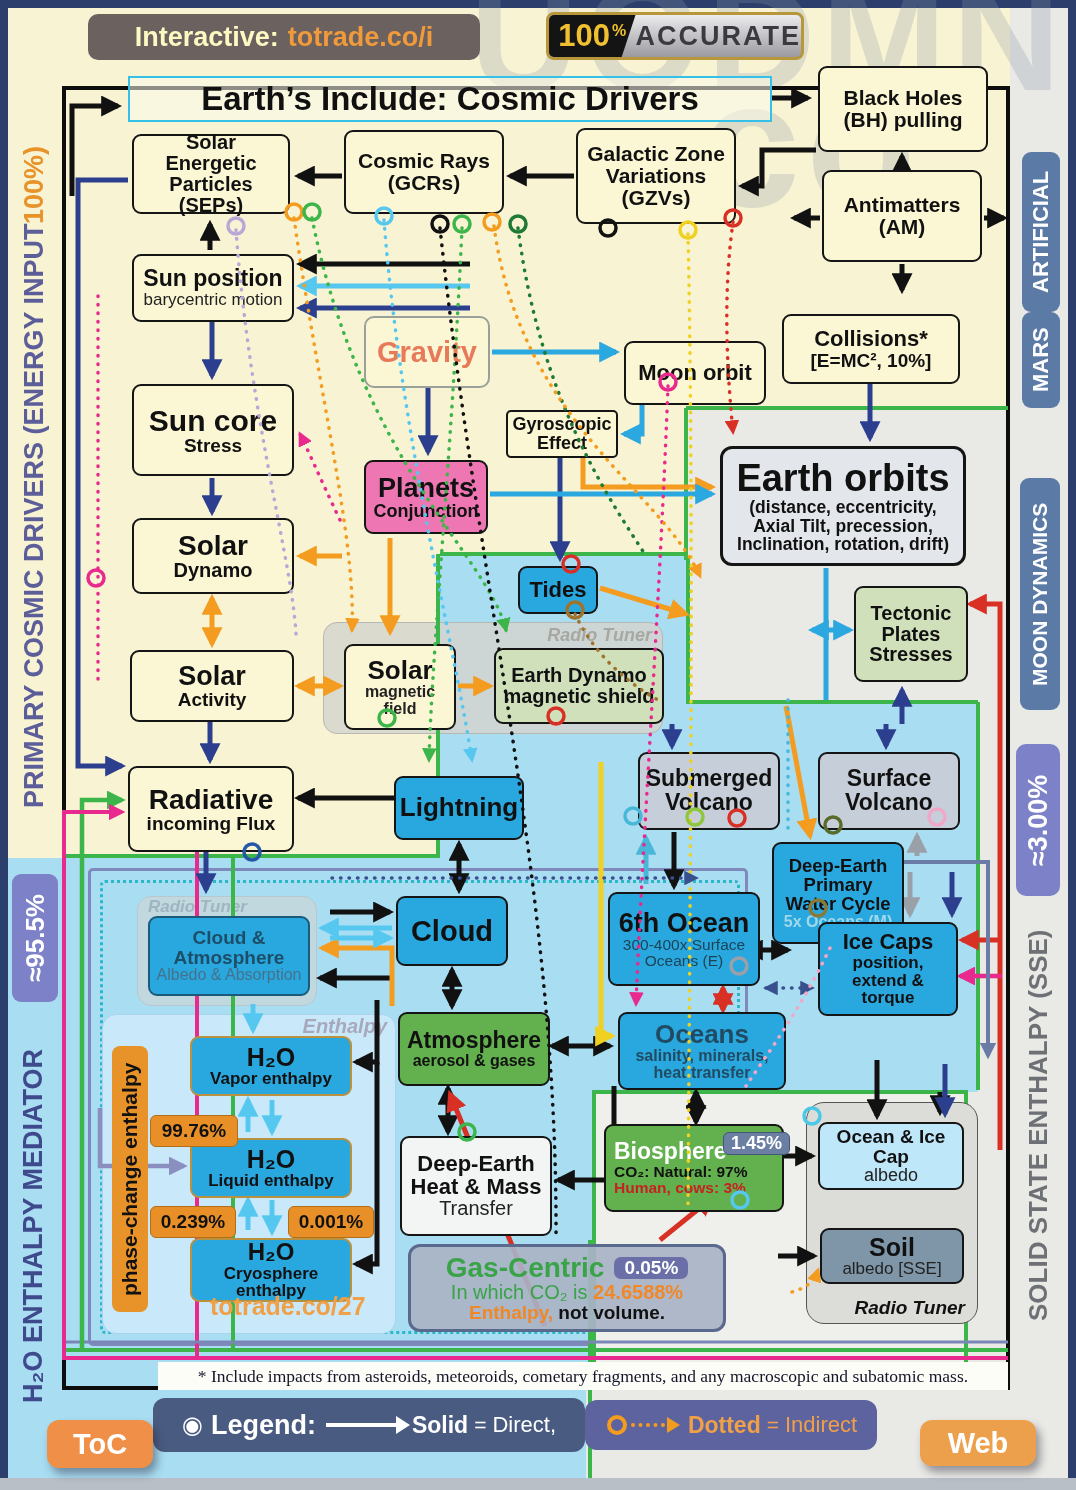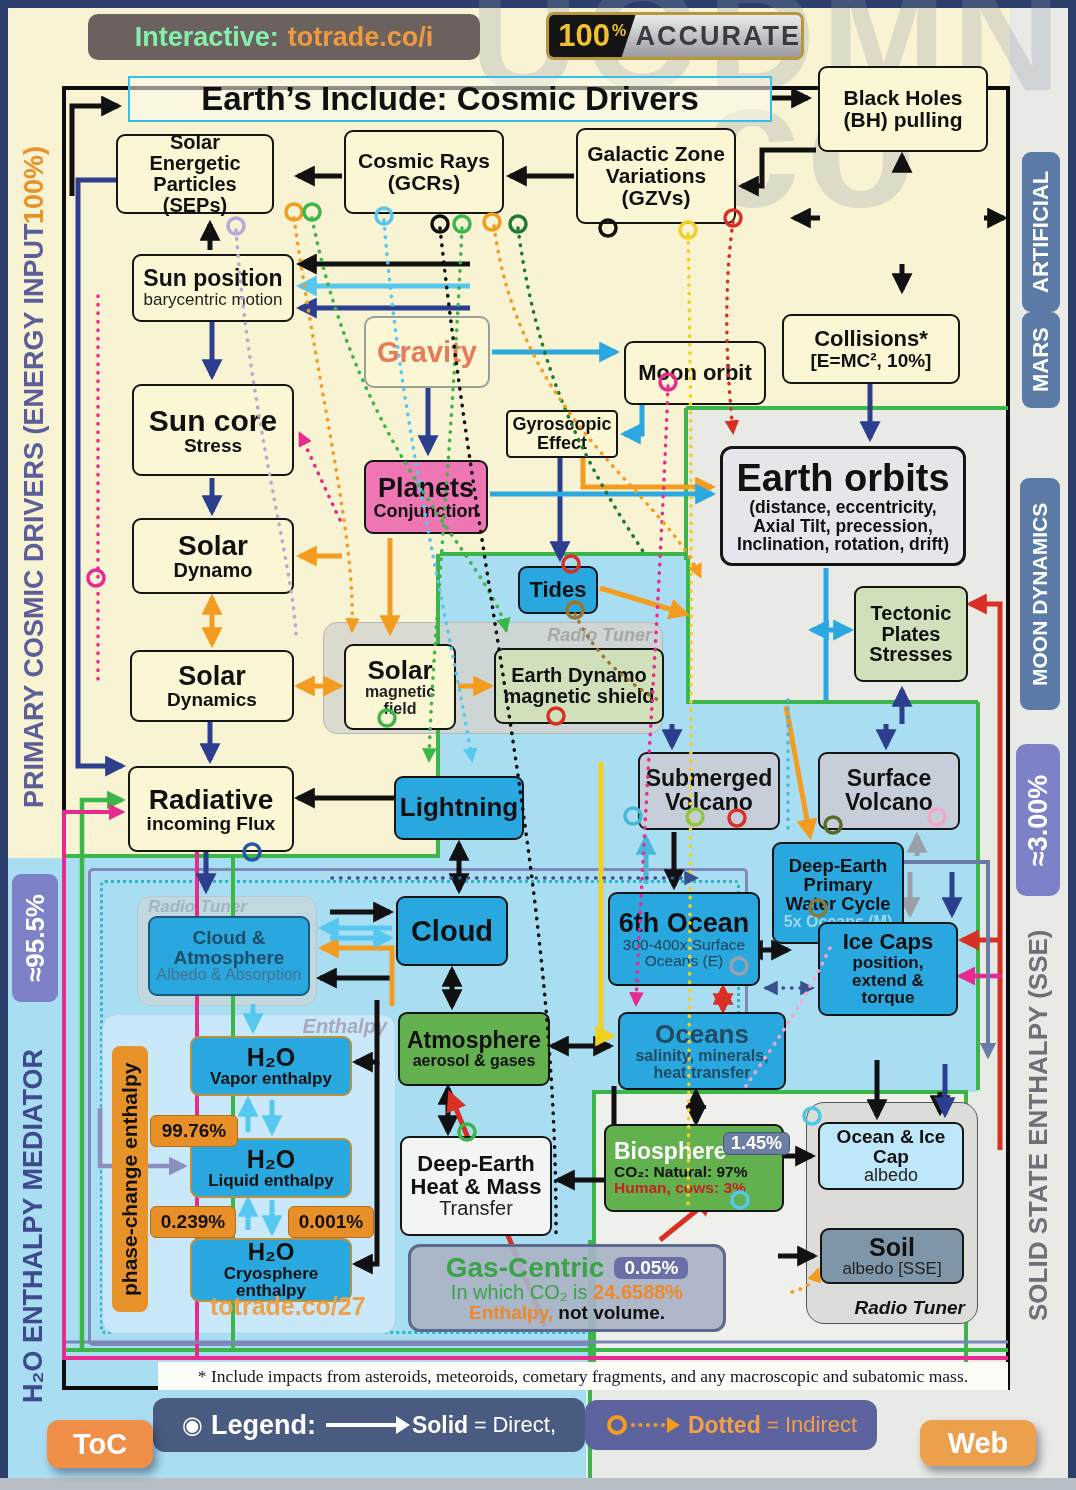--- a/index.html
+++ b/index.html
@@ -288,21 +288,21 @@
       <circle cx="739" cy="966" r="8" stroke="#9aa0a8"></circle>
         <circle cx="252" cy="852" r="8" stroke="#2457a8"></circle>
       <circle cx="812" cy="1116" r="8" stroke="#49c8e8"></circle>
         <circle cx="740" cy="1200" r="8" stroke="#56c8f0"></circle>
       <circle cx="467" cy="1132" r="8" stroke="#3cb54a"></circle>
         <circle cx="818" cy="908" r="8" stroke="#8a7a3a"></circle>
     </g>
   </svg>
 
   <div class="abs" style="left:88px;top:14px;width:392px;height:46px;background:#6b6260;border-radius:10px;display:flex;align-items:center;justify-content:center;gap:9px;z-index:7;">
-    <span style="color:#86efac;font-size:27px;font-weight:bold;">Interactive:</span>
+    <span style="color:#fef9c3;font-size:27px;font-weight:bold;">Interactive:</span>
     <span style="color:#f09a3c;font-size:27px;font-weight:bold;">totrade.co/i</span>
   </div>
   <div class="abs" style="left:546px;top:12px;width:258px;height:48px;border:3px solid #b8963c;border-radius:8px;background:linear-gradient(180deg,#ececee,#9a9aa0);display:flex;align-items:stretch;z-index:7;overflow:hidden;">
     <div style="background:#141414;width:106px;display:flex;align-items:center;justify-content:center;clip-path:polygon(0 0,100% 0,84% 100%,0 100%);">
       <span style="color:#f0c030;font-size:31px;font-weight:bold;">100</span>
       <span style="color:#f0c030;font-size:16px;font-weight:bold;margin:-10px 0 0 2px;">%</span>
     </div>
     <div style="flex:1;display:flex;align-items:center;justify-content:center;color:#3a3a40;font-size:27px;font-weight:900;letter-spacing:2px;">ACCURATE</div>
   </div>
   <div class="abs" style="left:128px;top:76px;width:644px;height:46px;border:2px solid #35c0e8;background:rgba(252,250,235,.55);display:flex;align-items:center;justify-content:center;font-size:33px;font-weight:800;color:#101010;z-index:7;">Earth’s Include: Cosmic Drivers</div>
@@ -312,31 +312,34 @@
       <span style="color:#e8922a;">100%)</span>
   </div>
   <div class="vtext sidebadge" style="left:12px;top:874px;width:46px;height:128px;background:#7d82c8;font-size:26px;">≈95.5%</div>
   <div class="vtext abs" style="left:8px;top:1008px;width:50px;height:436px;z-index:7;font-size:27px;font-weight:bold;color:#3e4a8c;">H₂O ENTHALPY MEDIATOR</div>
   <div class="vtext sidebadge" style="left:1022px;top:152px;width:38px;height:160px;font-size:22px;">ARTIFICIAL</div>
   <div class="vtext sidebadge" style="left:1022px;top:312px;width:38px;height:96px;font-size:22px;">MARS</div>
   <div class="vtext sidebadge" style="left:1020px;top:478px;width:40px;height:232px;font-size:21px;">MOON DYNAMICS</div>
   <div class="vtext sidebadge" style="left:1016px;top:744px;width:44px;height:152px;background:#7d82c8;font-size:27px;border-radius:10px;">≈3.00%</div>
   <div class="vtext abs" style="left:1014px;top:890px;width:48px;height:470px;z-index:7;font-size:26px;font-weight:bold;color:#6d7175;">SOLID STATE  ENTHALPY (SSE)</div>
 
-  <div class="node" style="left:116px;top:134px;width:158px;height:80px;">
+  <div class="node" style="left:132px;top:134px;width:158px;height:80px;">
     <span class="t" style="font-size:20px;">Solar Energetic Particles (SEPs)</span>
     </div>
   <div class="node" style="left:344px;top:130px;width:160px;height:84px;">
     <span class="t" style="font-size:21px;">Cosmic Rays (GCRs)</span>
     </div>
   <div class="node" style="left:576px;top:128px;width:160px;height:96px;">
     <span class="t" style="font-size:21px;">Galactic Zone Variations (GZVs)</span>
     </div>
   <div class="node" style="left:818px;top:66px;width:170px;height:86px;">
     <span class="t" style="font-size:21px;">Black Holes (BH) pulling</span>
+    </div>
+  <div class="node" style="left:822px;top:170px;width:160px;height:92px;">
+    <span class="t" style="font-size:21px;">Antimatters (AM)</span>
     </div>
   <div class="node" style="left:132px;top:254px;width:162px;height:68px;">
     <span class="t" style="font-size:23px;">Sun position</span>
     <span class="s" style="font-size:17px;">barycentric motion</span>
     </div>
   <div class="node" style="left:364px;top:316px;width:126px;height:72px;border-color:#9aa09a;border-radius:10px;">
     <span class="t" style="font-size:29px;color:#e87a5a;">Gravity</span>
     </div>
   <div class="node" style="left:624px;top:318px;width:142px;height:64px;margin-top:23px;">
     <span class="t" style="font-size:22px;">Moon orbit</span>
@@ -365,21 +368,21 @@
     <span class="t" style="font-size:20px;">Dynamo</span>
     </div>
   <div class="node blue" style="left:518px;top:566px;width:80px;height:48px;">
     <span class="t" style="font-size:22px;">Tides</span>
     </div>
   <div class="node palegreen" style="left:854px;top:586px;width:114px;height:96px;">
     <span class="t" style="font-size:20px;">Tectonic Plates Stresses</span>
     </div>
   <div class="node" style="left:130px;top:650px;width:164px;height:72px;">
     <span class="t" style="font-size:27px;">Solar</span>
-    <span class="t" style="font-size:19px;">Dynamics</span>
+    <span class="t" style="font-size:19px;">Activity</span>
     </div>
   <div class="node" style="left:344px;top:644px;width:112px;height:86px;">
     <span class="t" style="font-size:26px;">Solar</span>
     <span class="s" style="font-size:16px;font-weight:bold;">magnetic field</span>
     </div>
   <div class="node palegreen" style="left:494px;top:648px;width:170px;height:76px;">
     <span class="t" style="font-size:20px;">Earth Dynamo magnetic shield</span>
     </div>
   <div class="node" style="left:128px;top:766px;width:166px;height:86px;">
     <span class="t" style="font-size:28px;">Radiative</span>

